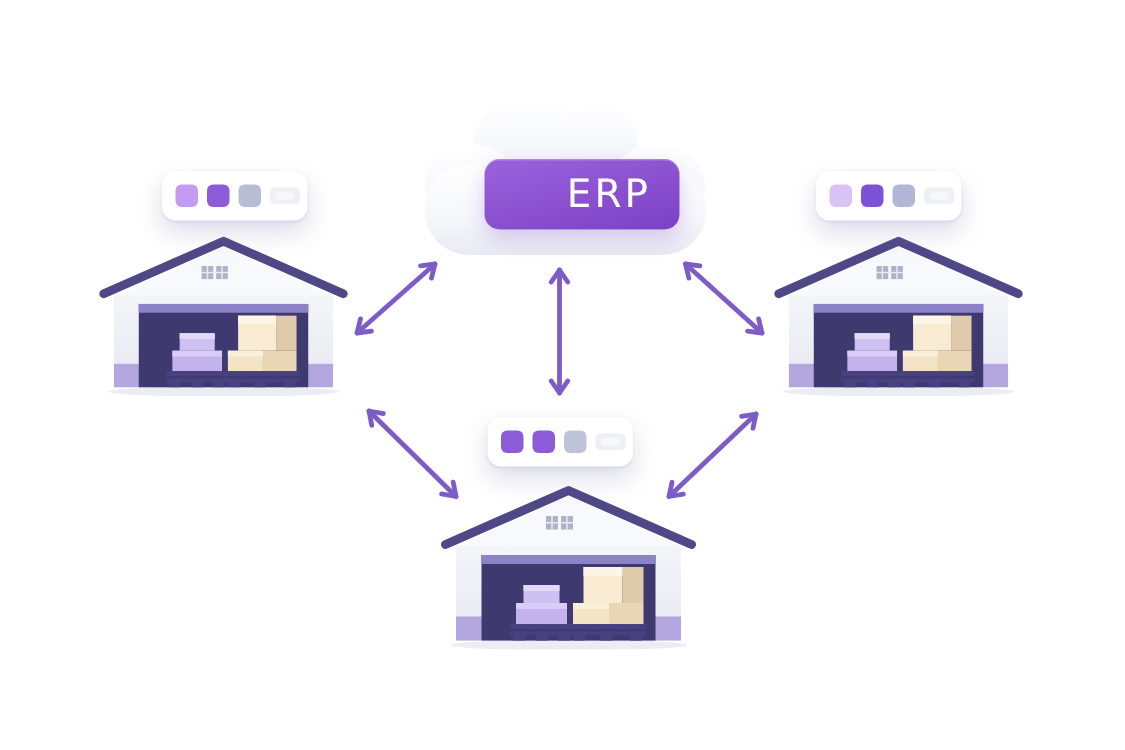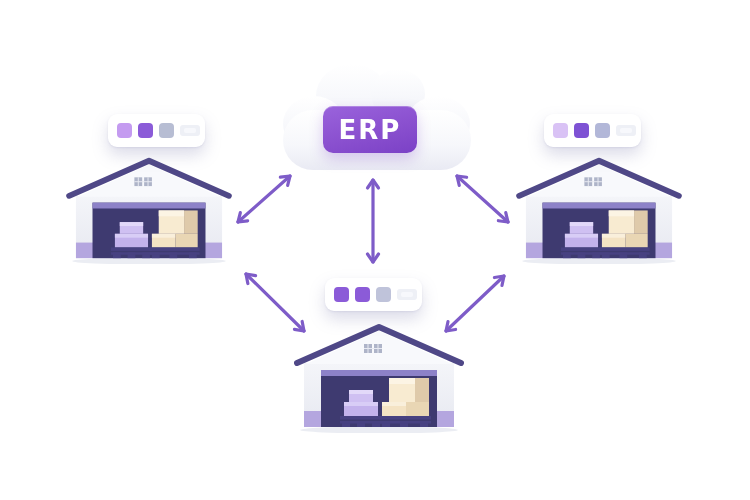--- a/index.html
+++ b/index.html
@@ -8,23 +8,24 @@
     font-family:"DejaVu Sans","Liberation Sans",sans-serif;
   }
   .abs{position:absolute;}
 
   
   .cloud-svg{left:278px;top:58px;}
   .erp-badge{
     left:323px;top:106px;width:94px;height:47px;
     border-radius:10px;
     background:linear-gradient(165deg,#9a63dc 0%,#8a50cf 55%,#7b41c6 100%);
-    color:#ffffff;font-size:26px;font-weight:700;letter-spacing:2px;
+    color:#ffffff;font-size:26px;font-weight:400;letter-spacing:2px;
     display:flex;align-items:center;justify-content:center;
     box-shadow:0 6px 14px rgba(123,65,198,0.25), inset 0 1px 0 rgba(255,255,255,0.25);
+    padding-left:36px;
   }
 
   
   .status-card{
     height:33px;width:97px;background:#ffffff;border-radius:9px;
     box-shadow:0 8px 16px rgba(130,130,175,0.28), 0 1px 2px rgba(130,130,175,0.15);
     display:flex;align-items:center;gap:6px;padding:0 9px;box-sizing:border-box;
   }
   .sq{width:15px;height:15px;border-radius:4px;flex:0 0 auto;}
   .pill{width:20px;height:11px;border-radius:3px;display:flex;align-items:center;justify-content:center;flex:0 0 auto;}

